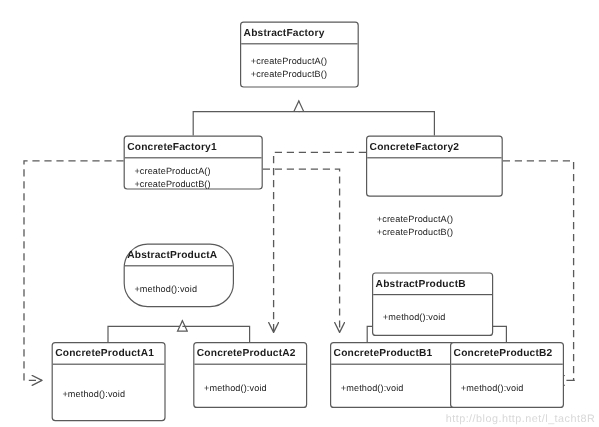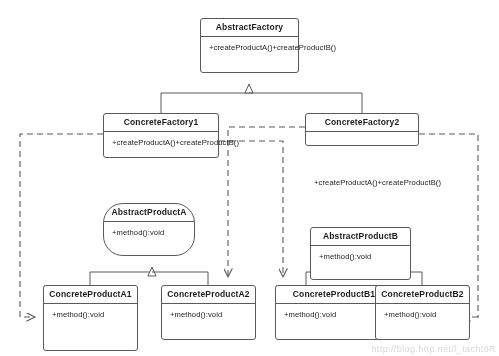--- a/index.html
+++ b/index.html
@@ -33,33 +33,33 @@
     border: 1px solid #5a5a5a;
     border-radius: 3px;
     z-index: 5;
     display: flex;
     flex-direction: column;
   }
   .uml-name {
     font-weight: bold;
     font-size: 8.5px;
     color: #1b1b1b;
-    text-align: center;
+    text-align: left;
     letter-spacing: 0.15px;
     padding: 4px 2px 4px 2px;
     border-bottom: 1px solid #5a5a5a;
     white-space: nowrap;
     line-height: 1.1;
   }
   .uml-members {
     flex: 1;
     padding: 6px 0 2px 8px;
     display: flex;
-    flex-direction: row;
-    justify-content: flex-start;
+    flex-direction: column;
+    justify-content: center;
   }
   .uml-member {
     font-size: 7.6px;
     color: #1b1b1b;
     line-height: 1.35;
     white-space: nowrap;
     letter-spacing: 0.1px;
   }
   .watermark {
     position: absolute;
@@ -125,21 +125,21 @@
   </div>
 
   <div class="uml-class" style="left:103px; top:113px; width:116px; height:45px;">
     <div class="uml-name">ConcreteFactory1</div>
     <div class="uml-members">
       <div class="uml-member">+createProductA()</div>
       <div class="uml-member">+createProductB()</div>
     </div>
   </div>
 
-  <div class="uml-class" style="left:305px; top:113px; width:114px; height:33px;gap:40px;">
+  <div class="uml-class" style="left:305px; top:113px; width:114px; height:51px;gap:40px;">
     <div class="uml-name">ConcreteFactory2</div>
     <div class="uml-members">
       <div class="uml-member">+createProductA()</div>
       <div class="uml-member">+createProductB()</div>
     </div>
   </div>
 
   <div class="uml-class" style="left:103px; top:203px; width:92px; height:53px;border-radius:20px;">
     <div class="uml-name">AbstractProductA</div>
     <div class="uml-members">

